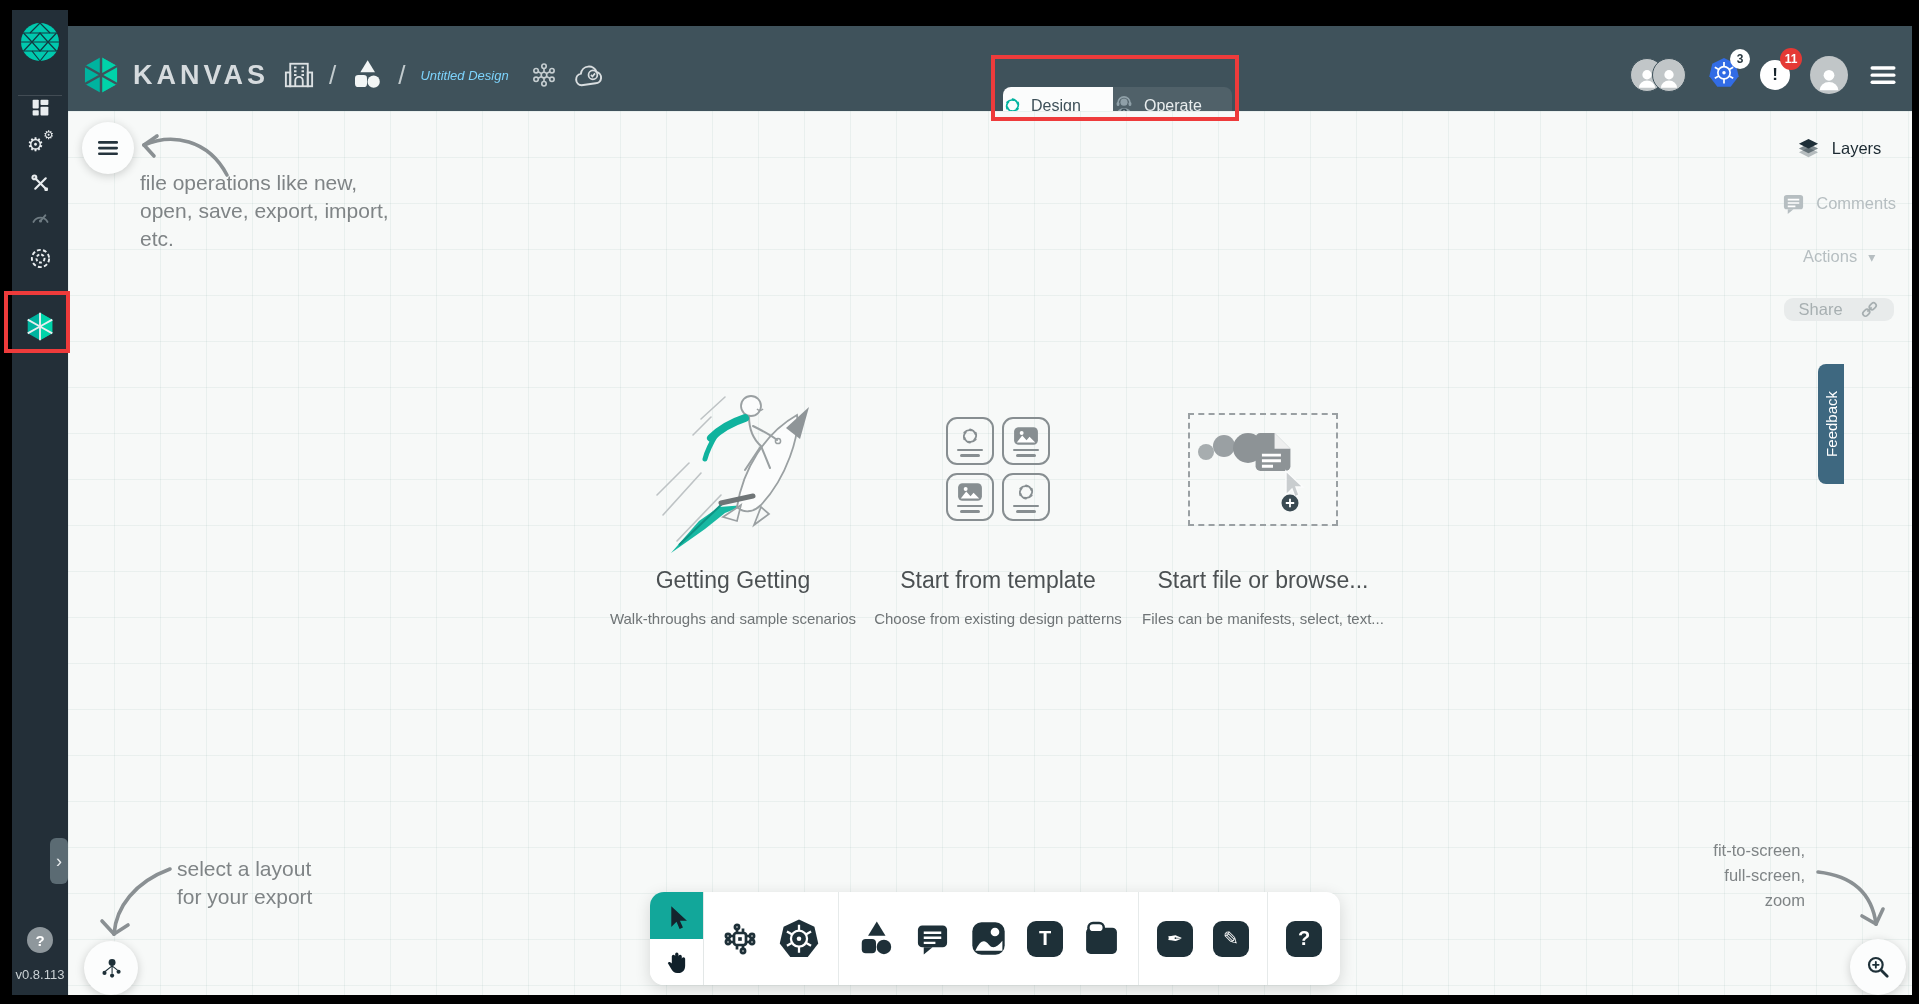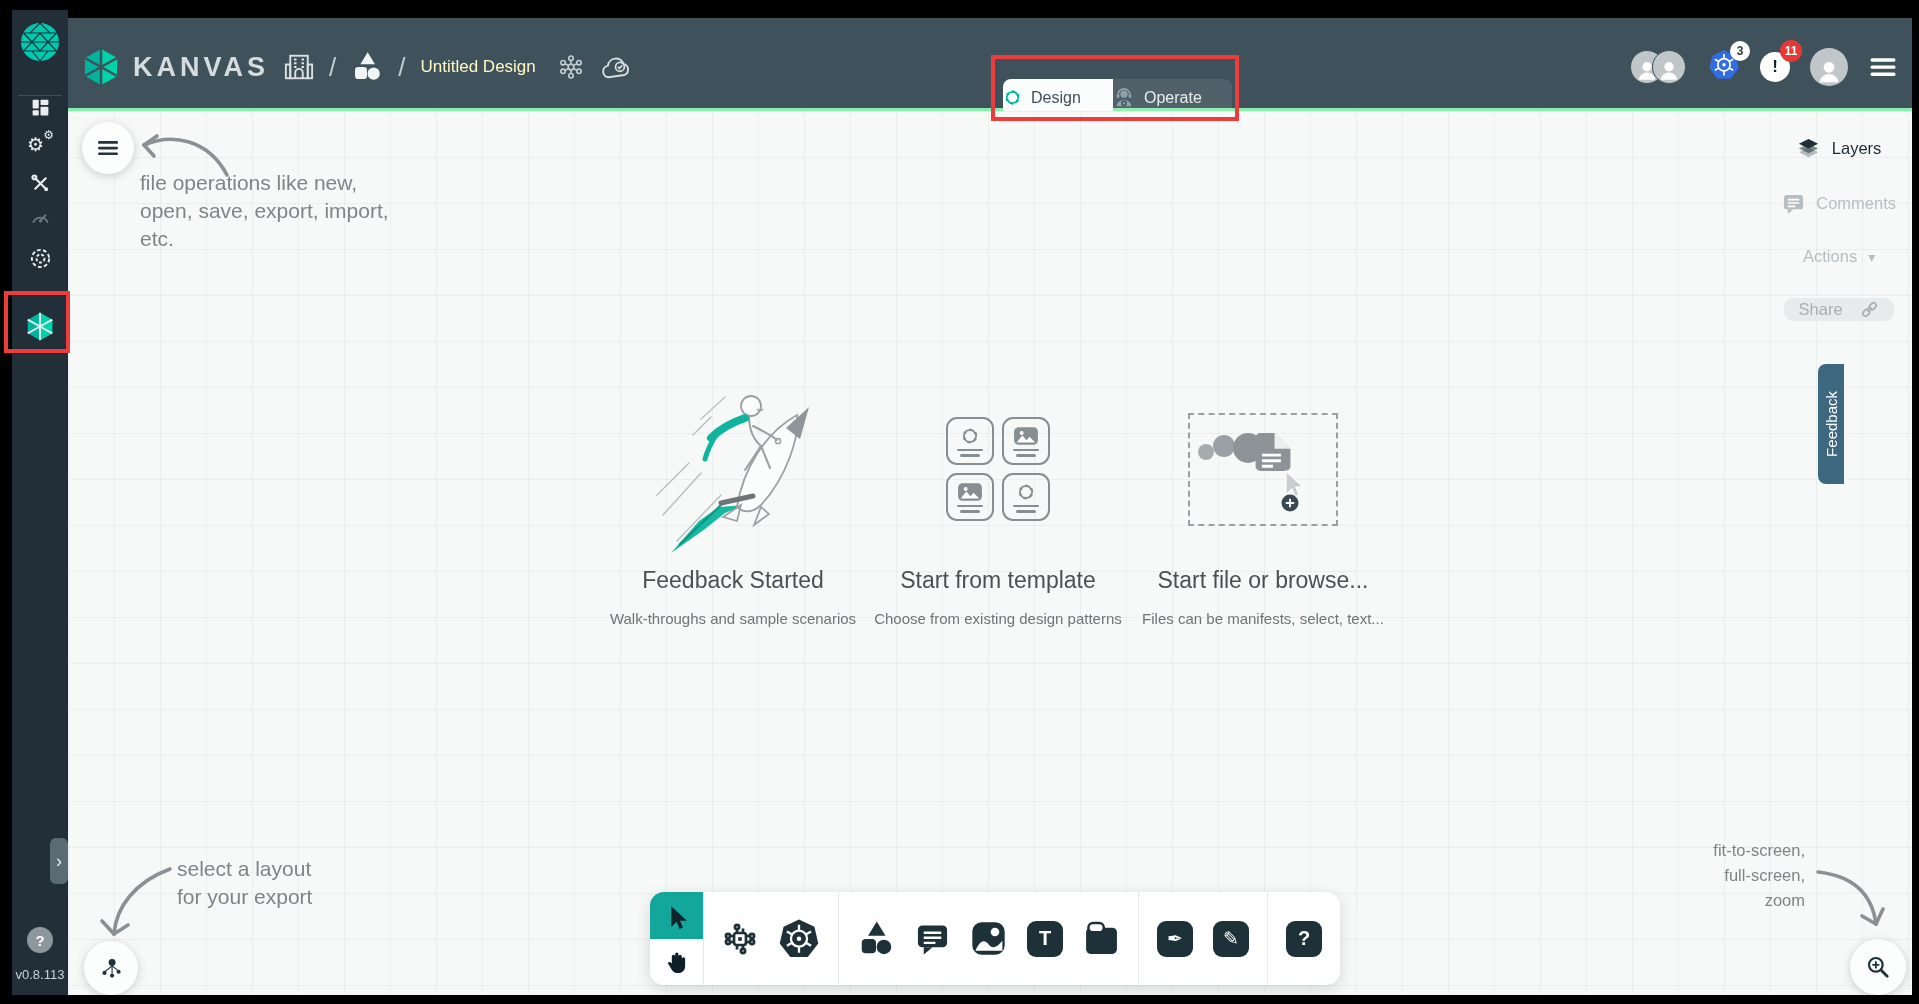--- a/index.html
+++ b/index.html
@@ -13,25 +13,25 @@
   .sitem{position:absolute;left:0;width:56px;height:34px;display:flex;align-items:center;justify-content:center;color:#E9EDEF;cursor:pointer;}
   .sitem.dim{color:#6E7B82;}
   .gearwrap{position:relative;width:26px;height:26px;}
   .gearwrap .g1{position:absolute;left:0;top:3px;font-size:19px;line-height:1;}
   .gearwrap .g2{position:absolute;right:-1px;top:-3px;font-size:12px;line-height:1;}
   .side-chevron{position:absolute;left:38px;top:828px;width:18px;height:46px;background:#5B6B73;border-radius:6px;color:#E8ECEE;display:flex;align-items:center;justify-content:center;font-size:18px;cursor:pointer;}
   .side-help{position:absolute;left:15px;top:917px;width:26px;height:26px;border-radius:50%;background:#8E979C;color:#fff;font-weight:bold;font-size:15px;display:flex;align-items:center;justify-content:center;cursor:pointer;}
   .side-version{position:absolute;left:0;top:957px;width:56px;text-align:center;color:#CBD2D5;font-size:13px;}
 
   
-  .header{position:absolute;left:68px;top:18px;width:1844px;height:98px;background:#3F525B;border-bottom:8px solid #86efac;color:#3F525B;}
+  .header{position:absolute;left:68px;top:26px;width:1844px;height:98px;background:#3F525B;border-bottom:8px solid #86efac;color:#3F525B;}
   .hleft{position:absolute;left:16px;top:0;height:98px;display:flex;align-items:center;gap:15px;}
   .brand-text{color:#D6DBDE;font-size:27px;font-weight:700;letter-spacing:4px;}
   .bc-slash{color:#C2CBCE;font-size:26px;font-weight:300;}
-  .doc-title{color:#fef9c3;font-size:17px;}
+  .doc-title{color:#7dd3fc;font-size:13px;font-style:italic;}
   .tabs{position:absolute;left:935px;top:61px;height:37px;display:flex;border-radius:8px 8px 0 0;overflow:hidden;}
   .tab{display:flex;align-items:center;justify-content:flex-start;gap:9px;font-size:16px;cursor:pointer;}
   .tab-design{width:110px;background:#FBFCFC;color:#3E5059;}
   .tab-operate{width:119px;background:rgba(255,255,255,.09);color:#E8EDEE;}
   .hright{position:absolute;right:14px;top:0;height:98px;display:flex;align-items:center;gap:20px;}
   .avpair{position:relative;width:58px;height:34px;}
   .av{border-radius:50%;background:#C1C6C8;display:flex;align-items:flex-end;justify-content:center;overflow:hidden;}
   .avpair .av{position:absolute;width:34px;height:34px;border:1px solid #3F525B;}
   .av-single{width:38px;height:38px;}
   .badgewrap{position:relative;}
@@ -468,21 +468,21 @@
           <path d="M92 122 L74 134 L88 138 Z M112 124 L105 142 L120 131 Z" fill="none" stroke="#9AA0A2" stroke-width="1.7"></path>
           <path d="M72 120 L104 113" stroke="#6F7577" stroke-width="5" stroke-linecap="round"></path>
           <circle cx="102" cy="23" r="10" fill="#FBFCFC" stroke="#9AA0A2" stroke-width="1.8"></circle>
           <path d="M108 26 c 2 2 4 2 6 0" stroke="#9AA0A2" stroke-width="1.5" fill="none"></path>
           <path d="M100 33 C 100 46 104 56 112 63 M104 43 C 114 48 122 52 128 57 M112 63 L 96 87 M112 63 L 121 85" stroke="#9AA0A2" stroke-width="2" fill="none" stroke-linecap="round"></path>
           <circle cx="129" cy="58" r="2.6" fill="none" stroke="#9AA0A2" stroke-width="1.5"></circle>
           <path d="M96 35 C 84 39 72 45 62 55" stroke="#10B39E" stroke-width="8" fill="none" stroke-linecap="round"></path>
           <path d="M68 50 C 62 60 58 68 56 76" stroke="#10B39E" stroke-width="5" fill="none" stroke-linecap="round"></path>
         </svg>
       </div>
-      <div class="card-title">Feedback Started</div>
+      <div class="card-title">Getting Getting</div>
       <div class="card-sub">Walk-throughs and sample scenarios</div>
     </div>
 
     <div class="card" style="left:805px;">
       <div class="art">
         <div class="tilegrid">
           <div class="tile">
             <svg width="20" height="20">
                 <use href="#i-swirl"></use>
               </svg>

